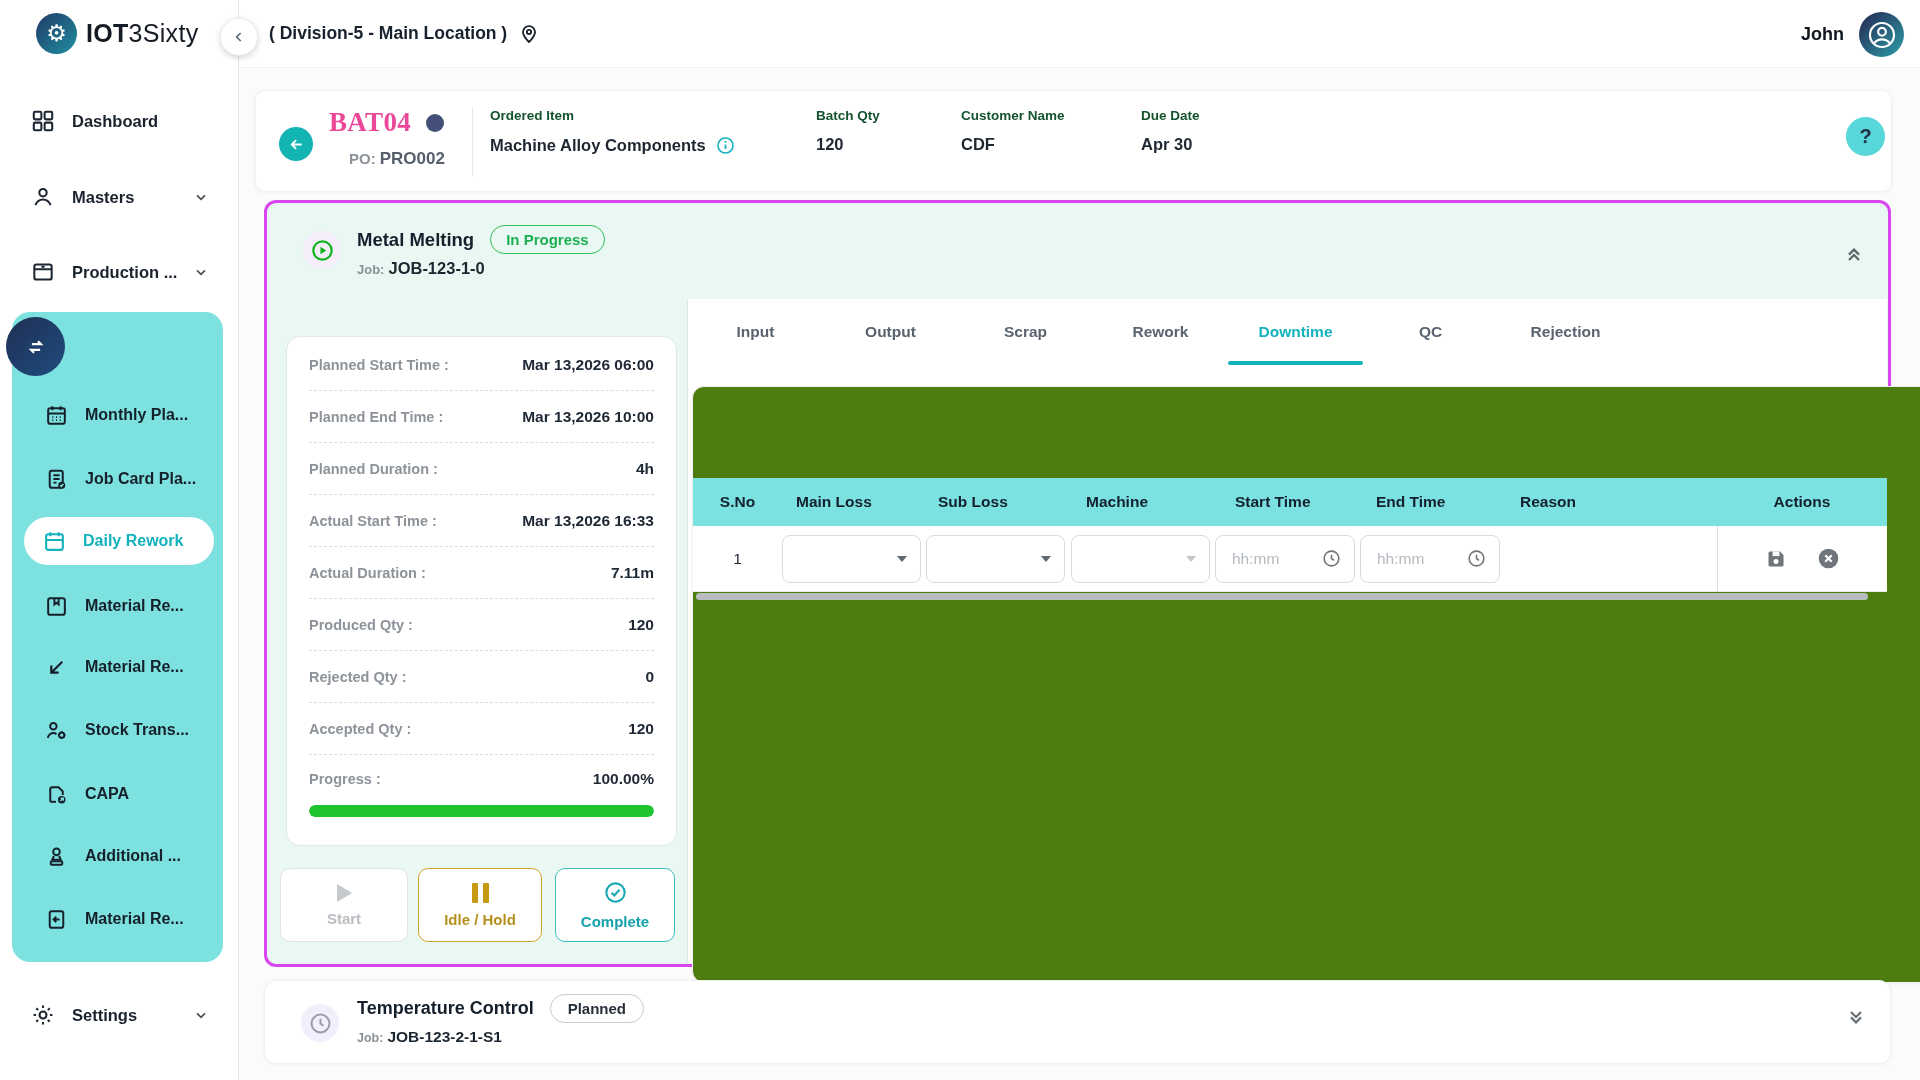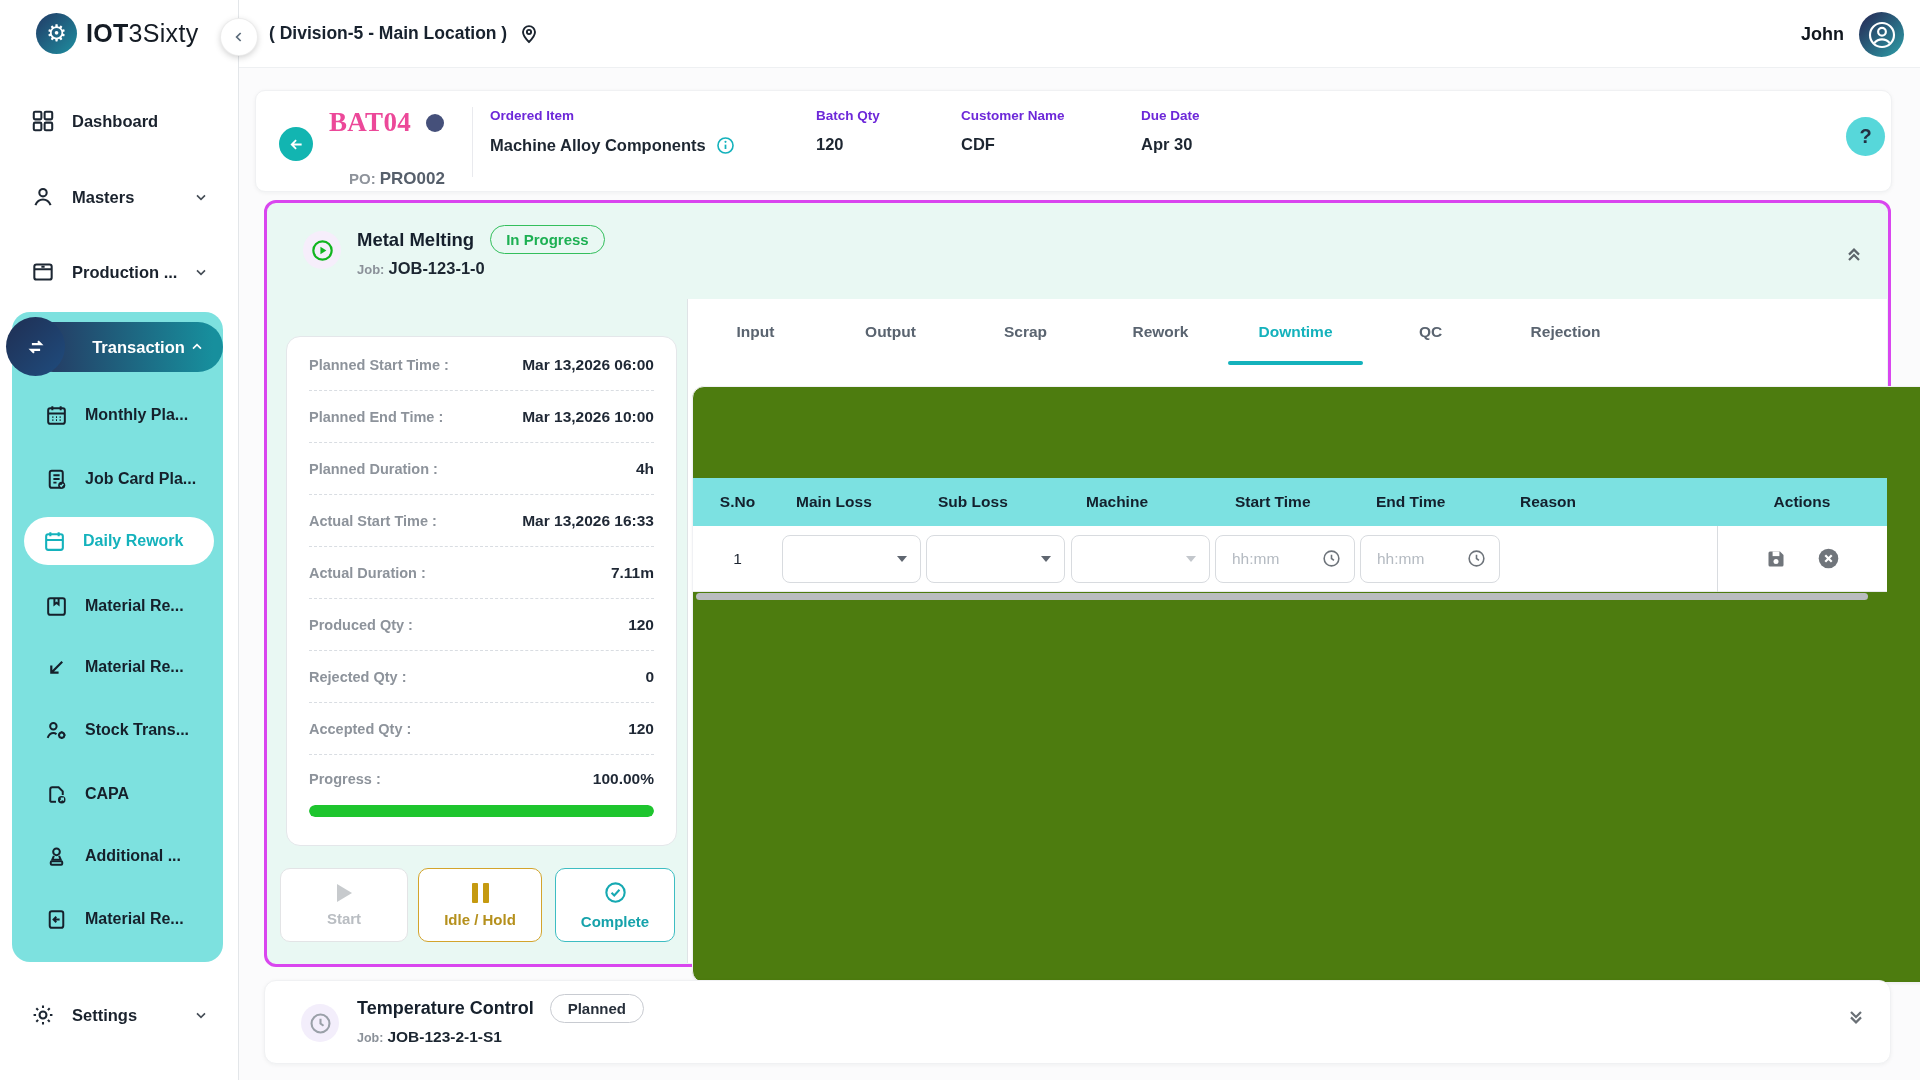--- a/index.html
+++ b/index.html
@@ -57,25 +57,25 @@
   .card { position:absolute; background:#fff; border:1px solid #f0f1f3; border-radius:10px;
     box-shadow:0 1px 4px rgba(20,30,40,.05); }
 
   
   #batch { left:16px; top:90px; width:1637px; height:102px; }
   .back-btn { position:absolute; left:23px; top:36px; width:34px; height:34px; border-radius:50%;
     background:#12b5b1; display:flex; align-items:center; justify-content:center; cursor:pointer; }
   .batch-title { position:absolute; left:73px; top:16px; display:flex; align-items:center;
     font-size:27px; font-weight:800; color:#ec4899; letter-spacing:.3px;font-family:Liberation Serif, serif; }
   .batch-dot { width:18px; height:18px; border-radius:50%; background:#45507a; margin-left:15px; }
-  .po-line { position:absolute; left:93px; top:58px; font-size:15px; color:#8e939b; font-weight:600;margin-top:20px; }
+  .po-line { position:absolute; left:93px; top:58px; font-size:15px; color:#8e939b; font-weight:600; }
   .po-line b { font-size:17px; color:#565f6b; font-weight:800; margin-left:4px; }
   .batch-divider { position:absolute; left:216px; top:16px; height:70px; width:1px; background:#e9eaee; }
   .field { position:absolute; top:17px; }
-  .field .lab { font-size:13.5px; color:#6d28d9; font-weight:600; }
+  .field .lab { font-size:13.5px; color:#14532d; font-weight:600; }
   .field .val { margin-top:12px; font-size:16.5px; font-weight:700; color:#1d2631;
     display:flex; align-items:center; gap:9px; }
   .help-btn { position:absolute; right:6px; top:26px; width:39px; height:39px; border-radius:50%;
     background:#57d7da; color:#223043; font-size:20px; font-weight:800; display:flex;
     align-items:center; justify-content:center; cursor:pointer; }
 
   
   #metal { position:absolute; left:25px; top:200px; width:1627px; height:767px;
     background:#e9f8f3; border:3px solid #d946ef; border-radius:12px; }
   .metal-right-bg { position:absolute; left:421px; top:96px; right:1px; bottom:1px;
@@ -197,26 +197,20 @@
     <svg class="chev" width="16" height="16" viewBox="0 0 24 24" fill="none" stroke="#454d56" stroke-width="2.4">
         <path d="M6 9.5l6 6 6-6"></path>
       </svg>
   </div>
 
   <div id="submenu">
     <div class="tx-circle">
       <svg width="26" height="26" viewBox="0 0 24 24" fill="none" stroke="#fff" stroke-width="2">
           <path d="M8.2 9.3h8.3l-2.7-2.7"></path>
           <path d="M15.8 14.7H7.5l2.7 2.7"></path>
-        </svg>
-    </div>
-    <div class="tx-pill">
-      <span>Transaction</span>
-      <svg class="chev" width="16" height="16" viewBox="0 0 24 24" fill="none" stroke="#fff" stroke-width="2.4">
-          <path d="M6 14.5l6-6 6 6"></path>
         </svg>
     </div>
 
     <div class="sub-item" style="top:80px">
       <svg class="icn" viewBox="0 0 24 24" fill="none" stroke="currentColor" stroke-width="1.9">
           <rect x="4" y="5" width="16" height="15" rx="2"></rect>
           <path d="M8 3v4M16 3v4M4 10h16"></path>
           <path d="M8 13.5h1M11.5 13.5h1M15 13.5h1M8 16.5h1M11.5 16.5h1M15 16.5h1" stroke-width="1.6"></path>
         </svg>
       <span>Monthly Pla...</span>

